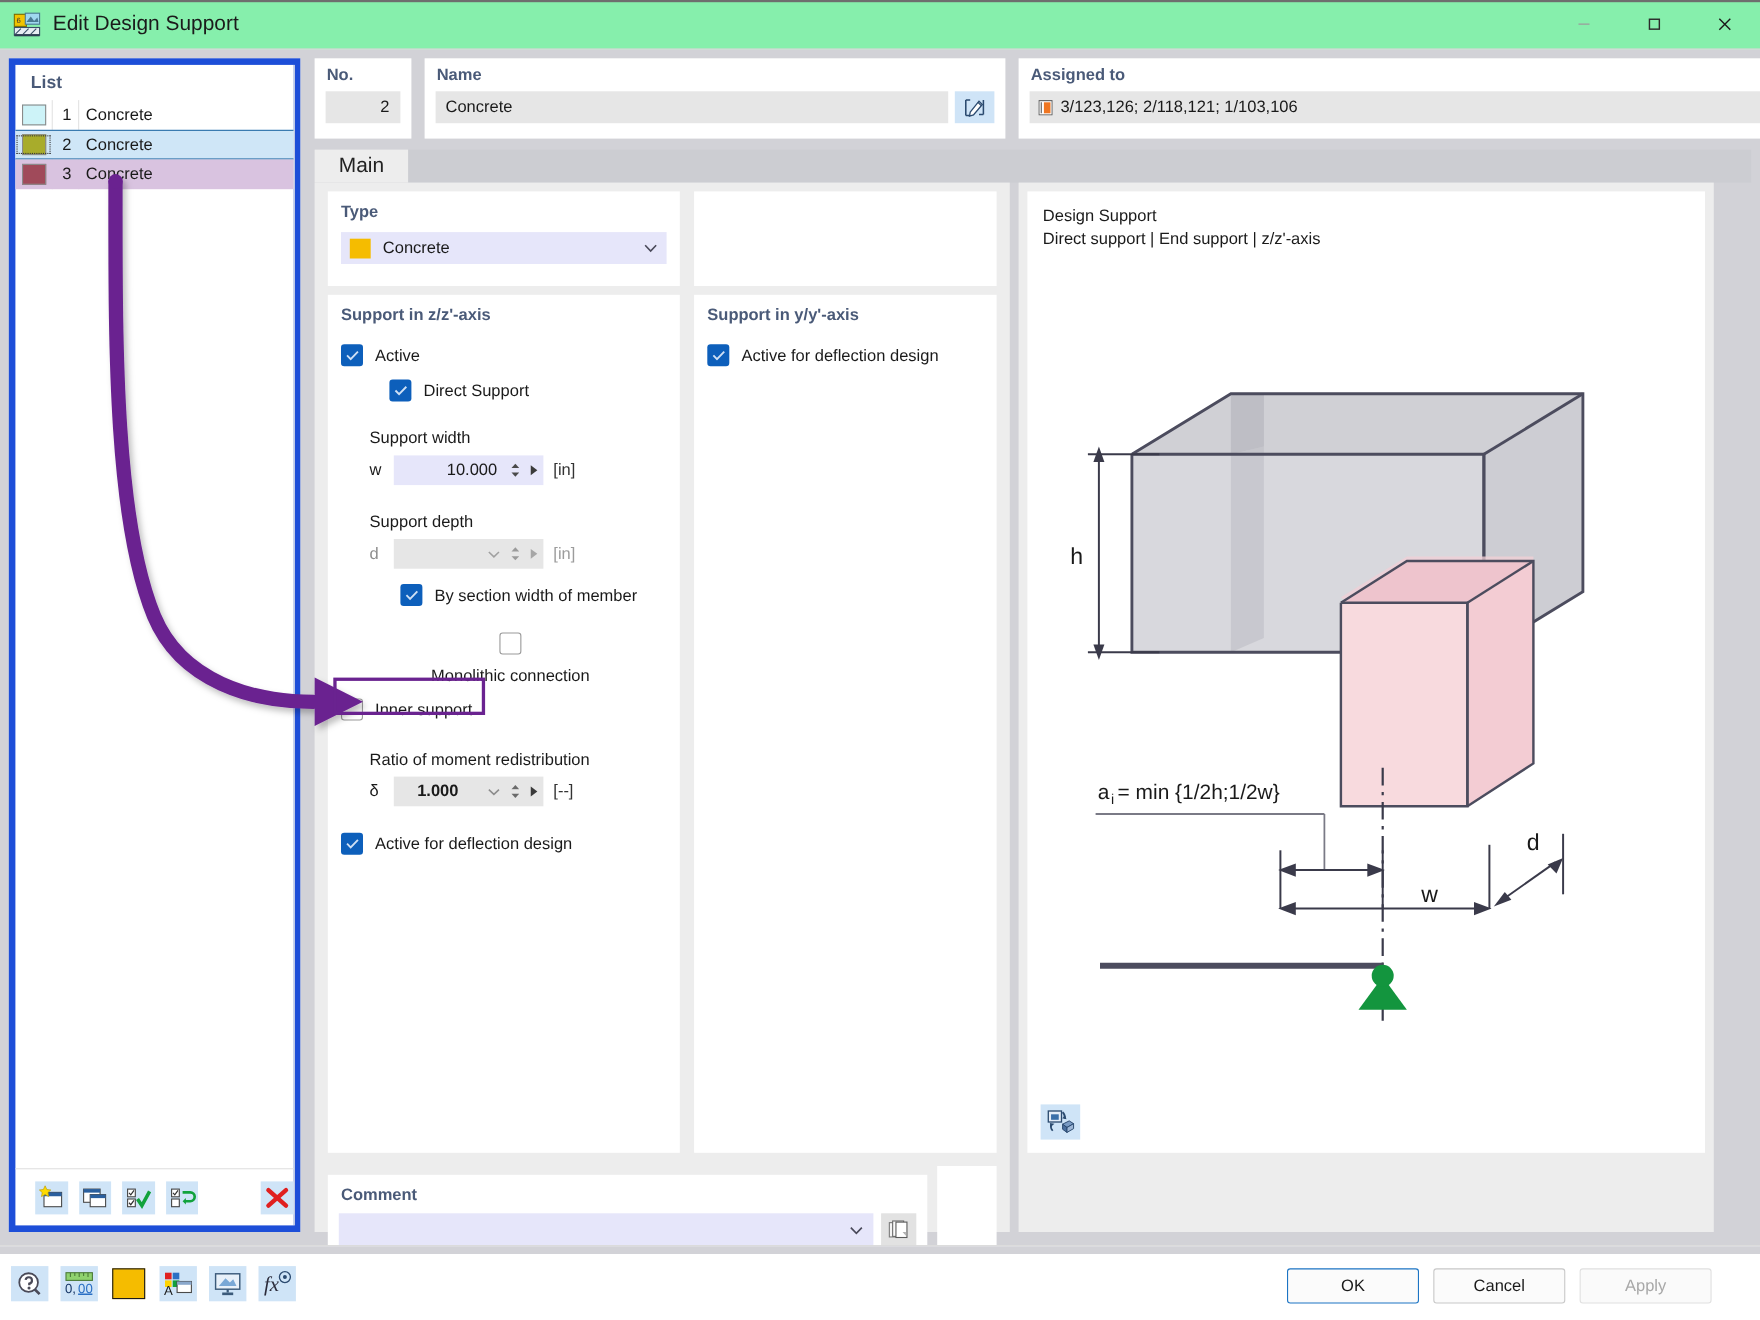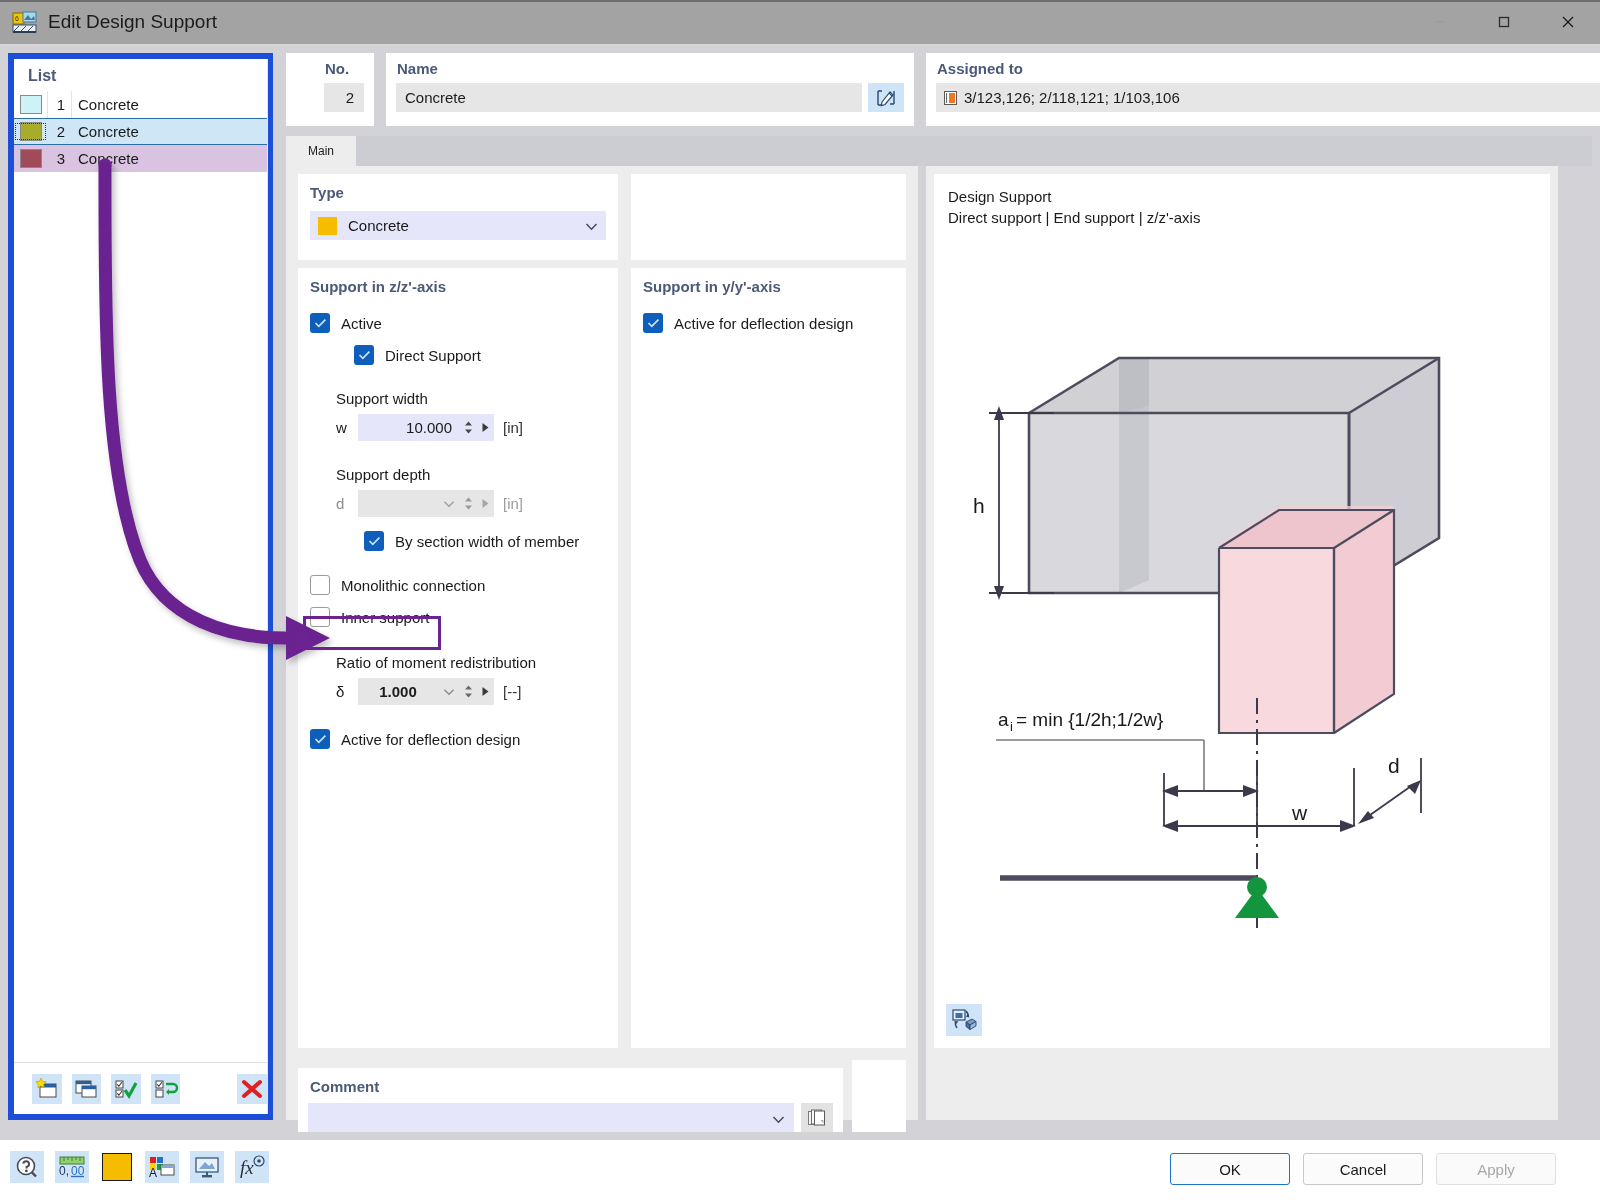--- a/index.html
+++ b/index.html
@@ -8,21 +8,21 @@
     width:1600px; height:1200px;
     font-family:"Liberation Sans", sans-serif;
     font-size:15px;
     color:#1a1a1a;
     background:#ffffff;
     overflow:hidden;
     position:relative;
   }
   
   .titlebar{
-    height:45px; background:#a3a3a3;
+    height:45px; background:#86efac;
     border-bottom:1px solid #d6d6d6;
     display:flex; align-items:center;
     position:relative;
   }
   .titlebar-top-line{position:absolute;top:0;left:0;right:0;height:2px;background:#6e6e6e;}
   .app-icon{width:26px;height:24px;margin-left:12px;margin-right:10px;position:relative;flex:none;}
   .title-text{font-size:19px;color:#1b1b1b;}
   .win-btns{margin-left:auto;display:flex;height:45px;}
   .win-btn{width:64px;height:45px;display:flex;align-items:center;justify-content:center;}
   .win-btn svg{display:block;}
@@ -45,28 +45,28 @@
   .list-row .nm{padding-left:7px;}
   .row-sel-blue{background:#cfe6f7;border-top:1px solid #2a6fa8;border-bottom:1px solid #2a6fa8;}
   .row-sel-blue .swatch-cell{outline:1px dotted #333;outline-offset:-2px;}
   .row-sel-purple{background:#d9c3e0;}
   .list-col-lines{position:absolute;left:33px;top:0;bottom:0;width:1px;background:#e3e3e3;}
   .list-col-lines2{position:absolute;left:57px;top:0;bottom:0;width:1px;background:#e3e3e3;}
   .list-vsplit{position:absolute;left:253px;top:0;bottom:0;width:1px;background:#e8e8e8;}
   .list-toolbar{position:absolute;left:0;right:0;bottom:0;height:52px;border-top:1px solid #e0e0e0;display:flex;align-items:center;padding-left:18px;gap:10px;}
   .tb-ico{width:32px;height:30px;background:#cfe4f7;display:flex;align-items:center;justify-content:center;}
   
-  .hdr-no{position:absolute;left:286px;top:55px;width:88px;height:73px;background:#fff;padding-left:28px;}
+  .hdr-no{position:absolute;left:286px;top:55px;width:88px;height:73px;background:#fff;}
   .grp-label{font-weight:bold;color:#4a5a78;font-size:15px;padding:7px 0 0 11px;}
   .ro-field{
     background:#e6e6e6;height:29px;display:flex;align-items:center;
     color:#1a1a1a;font-size:15px;
   }
   .ed-btn{width:36px;height:29px;background:#cfe4f7;display:flex;align-items:center;justify-content:center;}
-  .tab{position:absolute;left:0;top:0;height:30px;padding:12px 22px;background:#ededed;display:flex;align-items:center;font-size:12px;color:#222;}
+  .tab{position:absolute;left:0;top:0;height:30px;padding:12px 22px;background:#ededed;display:flex;align-items:center;font-size:19px;color:#222;}
   .panel{background:#ffffff;position:absolute;}
   .panel-head{font-weight:bold;color:#4a5a78;font-size:15px;padding:10px 0 0 12px;}
   
   .cb{width:20px;height:20px;border-radius:3px;flex:none;display:inline-flex;align-items:center;justify-content:center;}
   .cb.on{background:#0d5fbb;}
   .cb.off{background:#fff;border:1px solid #9a9a9a;}
   .cbrow{display:flex;align-items:center;gap:11px;font-size:15px;}
   
   .spin{display:flex;align-items:center;height:27px;background:#e6e6fa;}
   .spin.dis{background:#e6e6e6;font-weight:bold;}
@@ -354,21 +354,21 @@
 
       <div class="cbrow" style="margin:14px 0 0 66px;">
         <span class="cb on">
           <svg width="13" height="10" viewBox="0 0 13 10">
               <path d="M1.5 5 L4.8 8.4 L11.4 1.6" stroke="#cfe0f5" stroke-width="1.7" fill="none"></path>
             </svg>
         </span>
         <span>By section width of member</span>
       </div>
 
-      <div class="cbrow" style="margin:24px 0 0 12px;">
+      <div class="cbrow" style="margin:24px 0 0 12px;flex-direction:column;">
         <span class="cb off"></span>
         <span>Monolithic connection</span>
       </div>
 
       <div class="cbrow" style="margin:12px 0 0 12px;">
         <span class="cb off"></span>
         <span>Inner support</span>
       </div>
 
       <div class="sublabel" style="margin:27px 0 0 38px;">Ratio of moment redistribution</div>

